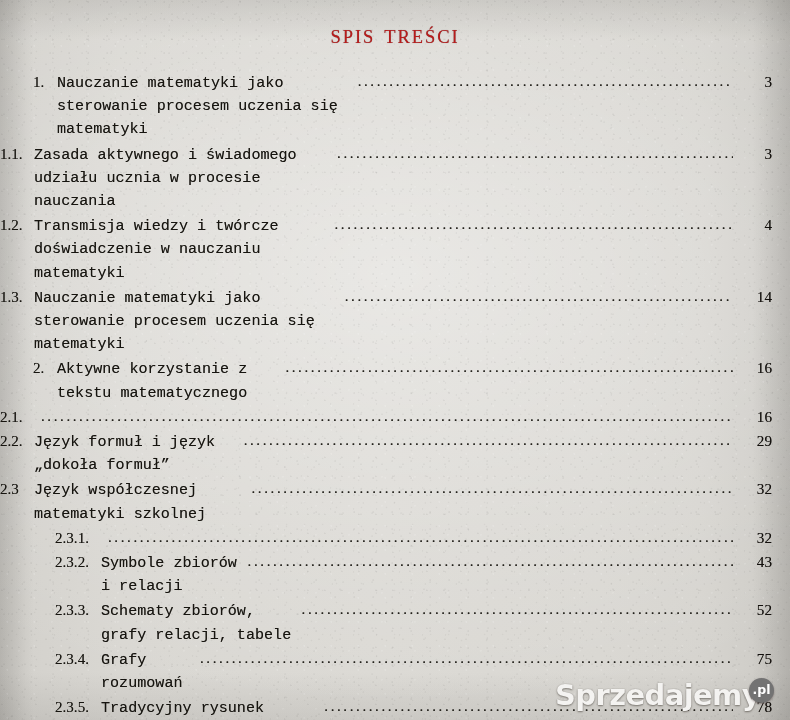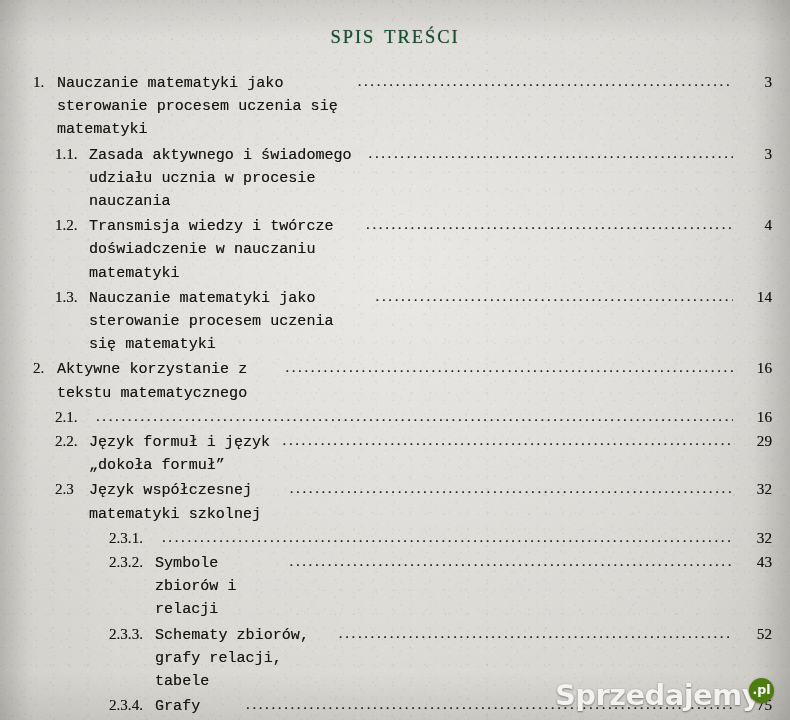--- a/index.html
+++ b/index.html
@@ -70,21 +70,21 @@
 
   .toc-title {
     position: absolute;
     top: 27px;
     left: 0;
     width: 790px;
     text-align: center;
     font-size: 18.5px;
     letter-spacing: 1.9px;
     word-spacing: 3px;
-    color: #14532d;
+    color: #b91c1c;
     text-shadow: 0 0 0.7px rgba(20,18,16,0.55);
   }
 
   .toc-list {
     position: absolute;
     top: 70px;
     left: 0;
     width: 790px;
   }
 
@@ -130,23 +130,23 @@
     flex: 0 0 auto;
     width: 34px;
     text-align: right;
     font-size: 15.2px;
     color: #120f0c;
   }
 
   
   .lvl1 .num { width: 24px; }
   .lvl1      { padding-left: 33px; }
-  .lvl2      { padding-left: 55px; }
+  .lvl2      { }
   .lvl2 .num { width: 34px; }
-  .lvl3      { padding-left: 109px; }
+  .lvl3      { padding-left: 55px; }
   .lvl3 .num { width: 46px; }
 
   
   .watermark {
     position: absolute;
     right: 16px;
     bottom: 8px;
     z-index: 6;
     display: flex;
     align-items: center;
@@ -157,21 +157,21 @@
     font-weight: bold;
     font-size: 29px;
     color: #f4f3f1;
     letter-spacing: -0.6px;
     text-shadow: 0 1px 2px rgba(60,55,48,0.55), 0 0 1px rgba(60,55,48,0.4);
   }
   .wm-badge {
     width: 25px;
     height: 25px;
     border-radius: 50%;
-    background: #4d7c0f;
+    background: #737373;
     margin-left: -11px;
     margin-bottom: 9px;
     display: flex;
     align-items: center;
     justify-content: center;
     box-shadow: 0 1px 2px rgba(60,40,40,0.45);
   }
   .wm-badge span {
     font-family: "DejaVu Sans", "Liberation Sans", sans-serif;
     font-weight: bold;

